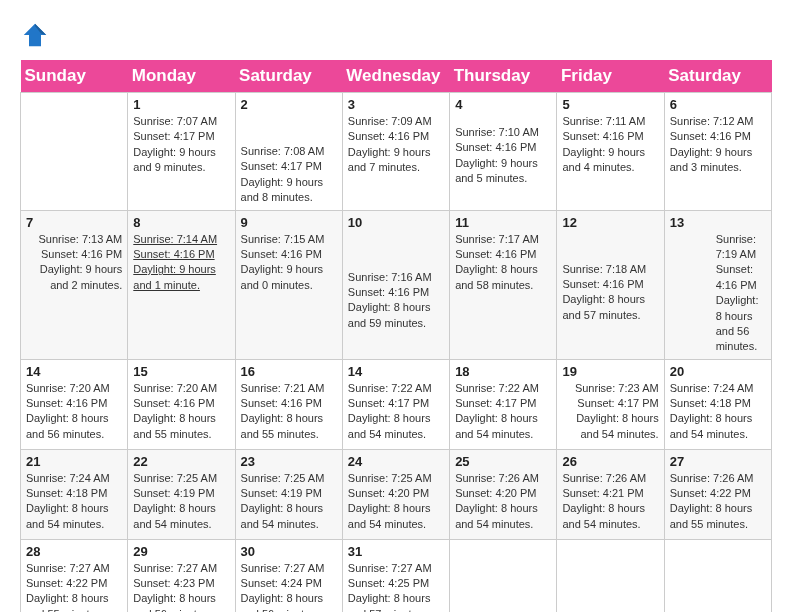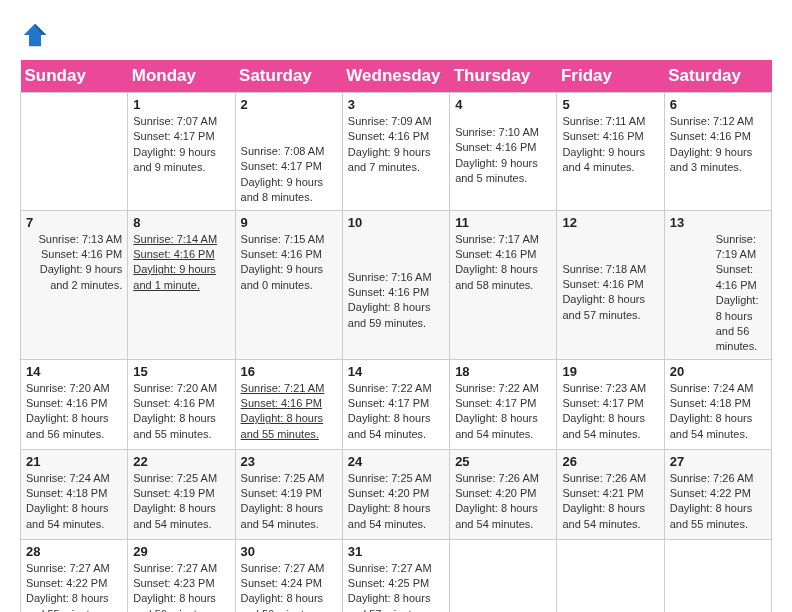--- a/index.html
+++ b/index.html
@@ -229,42 +229,42 @@
         </td>
         <td>
           <span class="day-num">15</span>
           <div class="day-info" style="white-space: pre-line;">Sunrise: 7:20 AM
 Sunset: 4:16 PM
 Daylight: 8 hours
 and 55 minutes.</div>
         </td>
         <td>
           <span class="day-num">16</span>
-          <div class="day-info" style="white-space: pre-line; text-decoration: underline;">Sunrise: 7:21 AM
+          <div class="day-info" style="white-space: pre-line;">Sunrise: 7:21 AM
 Sunset: 4:16 PM
 Daylight: 8 hours
 and 55 minutes.</div>
         </td>
         <td>
           <span class="day-num">14</span>
           <div class="day-info" style="white-space: pre-line;">Sunrise: 7:22 AM
 Sunset: 4:17 PM
 Daylight: 8 hours
 and 54 minutes.</div>
         </td>
         <td>
           <span class="day-num">18</span>
           <div class="day-info" style="white-space: pre-line;">Sunrise: 7:22 AM
 Sunset: 4:17 PM
 Daylight: 8 hours
 and 54 minutes.</div>
         </td>
         <td>
           <span class="day-num">19</span>
-          <div class="day-info" style="white-space: pre-line;">Sunrise: 7:23 AM
+          <div class="day-info" style="white-space: pre-line; text-align: right;">Sunrise: 7:23 AM
 Sunset: 4:17 PM
 Daylight: 8 hours
 and 54 minutes.</div>
         </td>
         <td>
           <span class="day-num">20</span>
           <div class="day-info" style="white-space: pre-line;">Sunrise: 7:24 AM
 Sunset: 4:18 PM
 Daylight: 8 hours
 and 54 minutes.</div>

